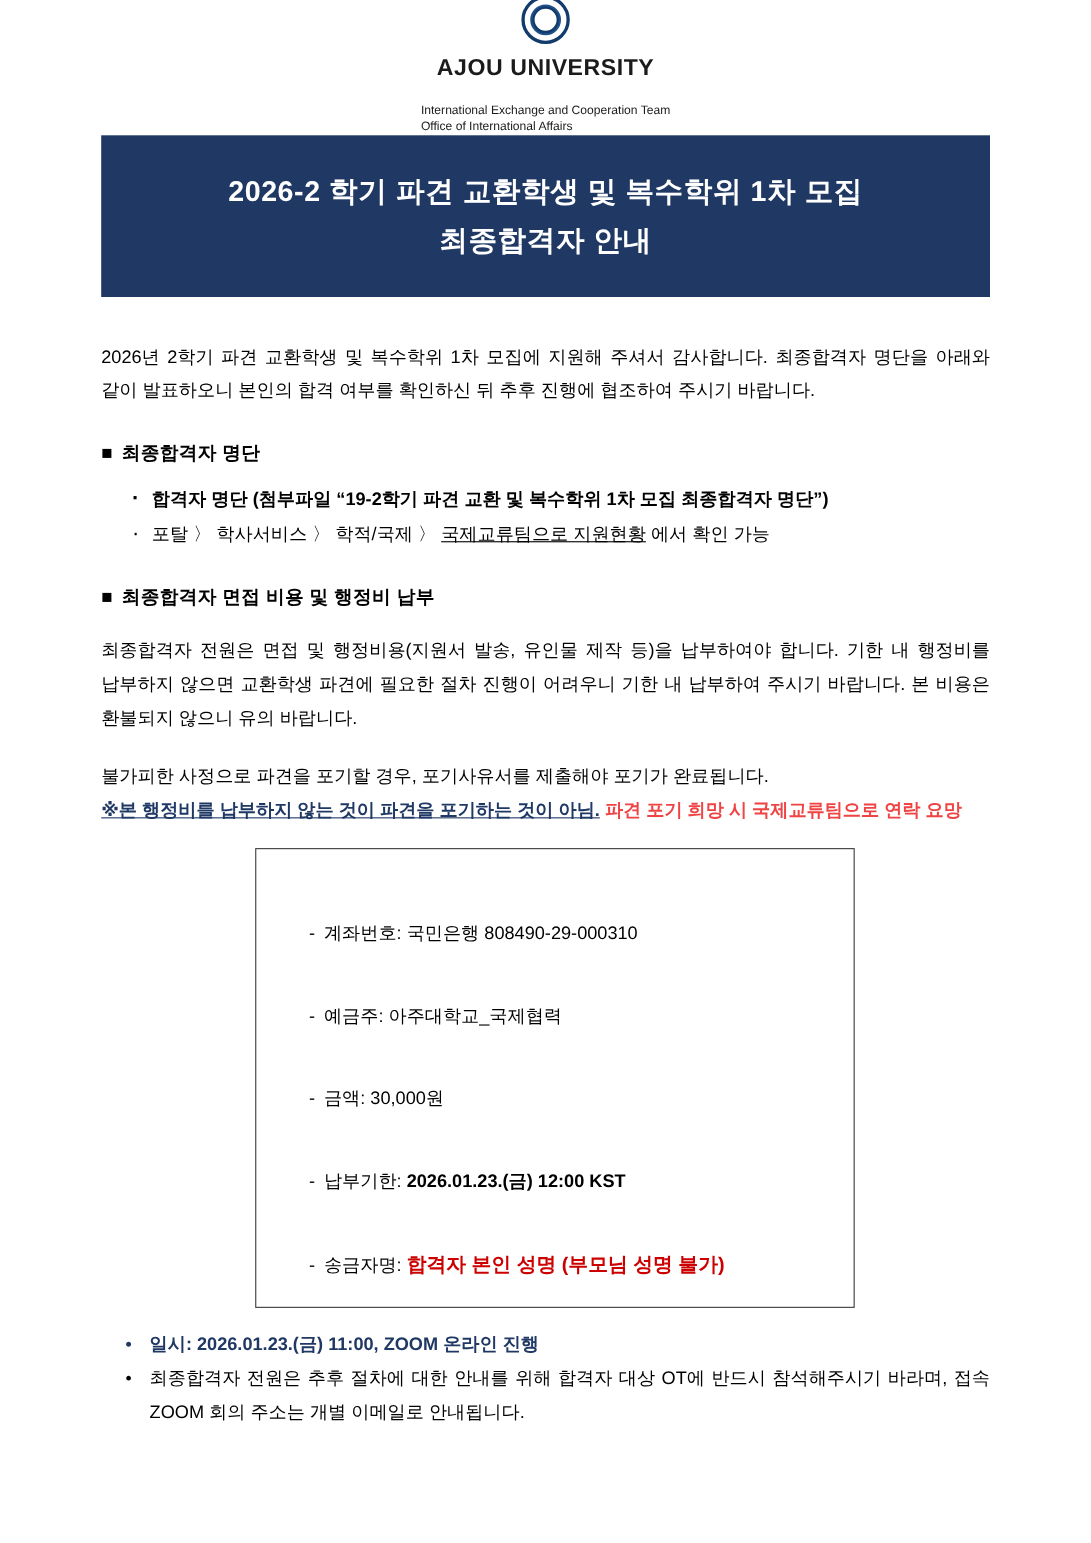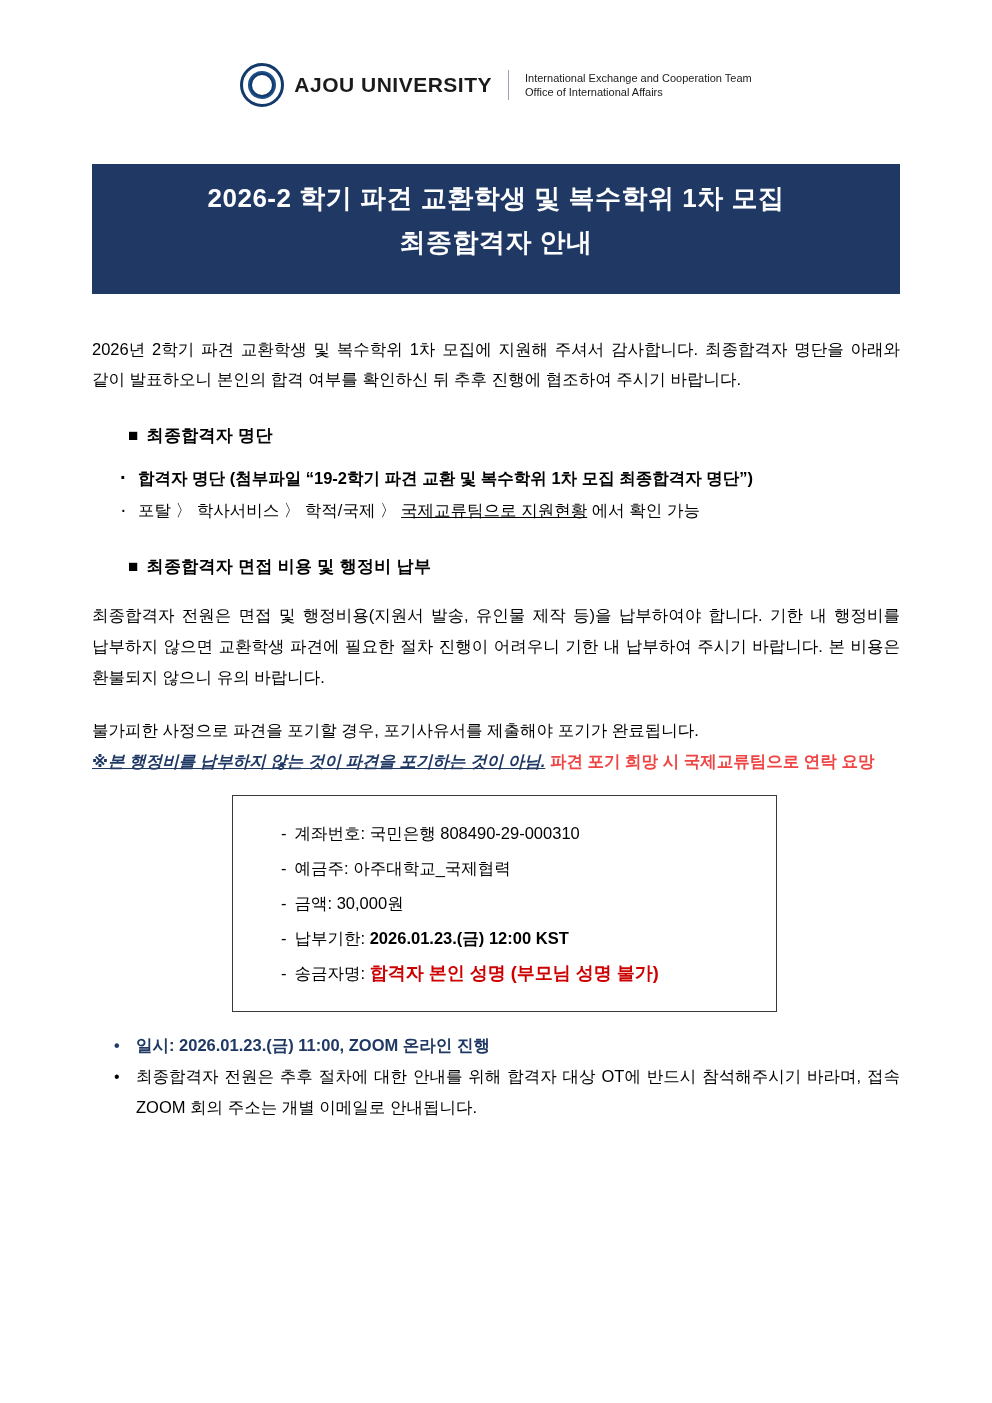--- a/index.html
+++ b/index.html
@@ -22,22 +22,23 @@
     box-sizing: border-box;
     padding: 0 92px;
   }
 
   
   .logo-row {
     display: flex;
     align-items: center;
     justify-content: center;
     gap: 10px;
-    padding-top: 62px;
+    padding-top: 36px;
     height: 46px;
+    flex-direction: column;
   }
   .logo-mark {
     width: 38px;
     height: 38px;
     border-radius: 50%;
     background: #ffffff;
     border: 3px solid #123a6b;
     position: relative;
     flex: none;
   }
@@ -79,25 +80,25 @@
   }
   .logo-sub {
     font-size: 11px;
     line-height: 14px;
     color: #1b1b1b;
     white-space: nowrap;
   }
 
   
   .title-banner {
-    margin-top: 56px;
+    margin-top: 41px;
     background: #1f3864;
     color: #ffffff;
     text-align: center;
-    padding: 12px 10px 30px;
+    padding: 29px 10px 30px;
     letter-spacing: 0.5px;
   }
   .title-line {
     font-size: 26px;
     font-weight: 700;
     line-height: 44px;
     white-space: nowrap;
   }
 
   
@@ -106,21 +107,20 @@
     font-size: 16.5px;
     line-height: 30px;
     text-align: justify;
     word-break: keep-all;
   }
   .section-head {
     margin-top: 30px;
     font-size: 17px;
     font-weight: 700;
     letter-spacing: 0.3px;
-    margin-left: 36px;
   }
   .section-head .sq {
     margin-right: 8px;
   }
   ul.bullets {
     list-style: none;
     margin: 16px 0 0 0;
     padding: 0 0 0 28px;
   }
   ul.bullets li {
@@ -148,39 +148,39 @@
     margin-top: 22px;
     font-size: 16.5px;
     line-height: 31px;
     text-align: justify;
     word-break: keep-all;
   }
   .note-blue {
     color: #1f3864;
     font-weight: 700;
     text-decoration: underline;
-    font-style: italic;
   }
   .note-blue-plain {
     color: #ef4444;
     font-weight: 700;
   }
 
   
   .pay-box {
     margin: 18px 0 0 140px;
     width: 545px;
     border: 1px solid #3a3a3a;
     box-sizing: border-box;
     padding: 20px 0 20px 48px;
   }
   .pay-box .row {
     font-size: 16.5px;
     line-height: 35px;
     white-space: nowrap;
+    margin-top: 40px;
   }
   .pay-box .row .dash {
     margin-right: 8px;
   }
   .pay-box .row .red {
     color: #cc0000;
     font-weight: 700;
     font-size: 18px;
   }
 

